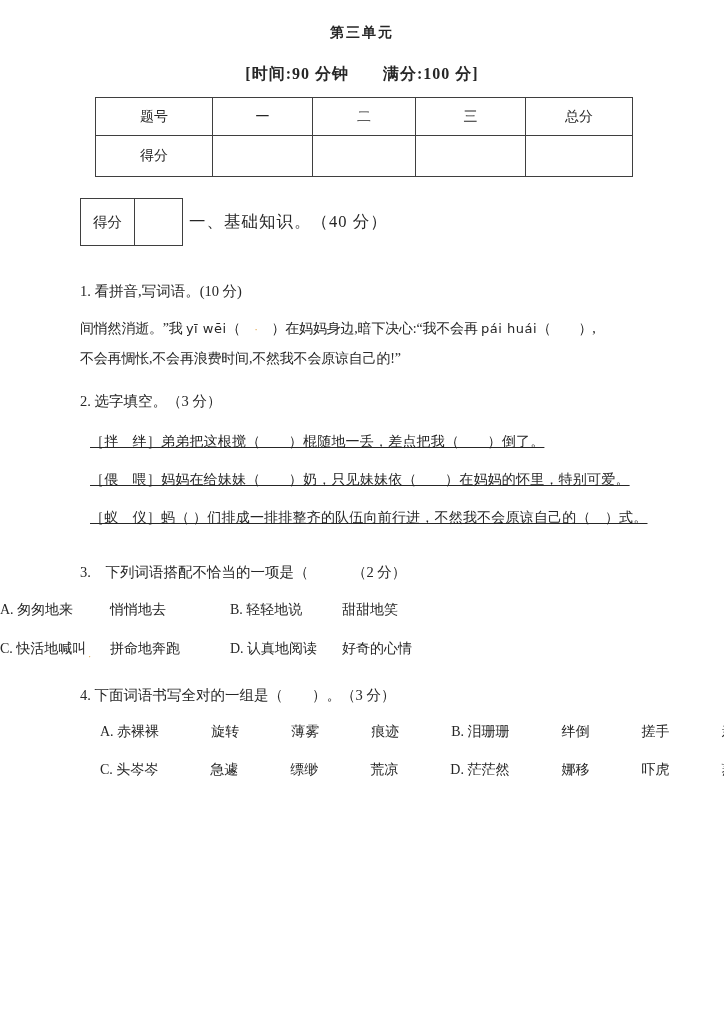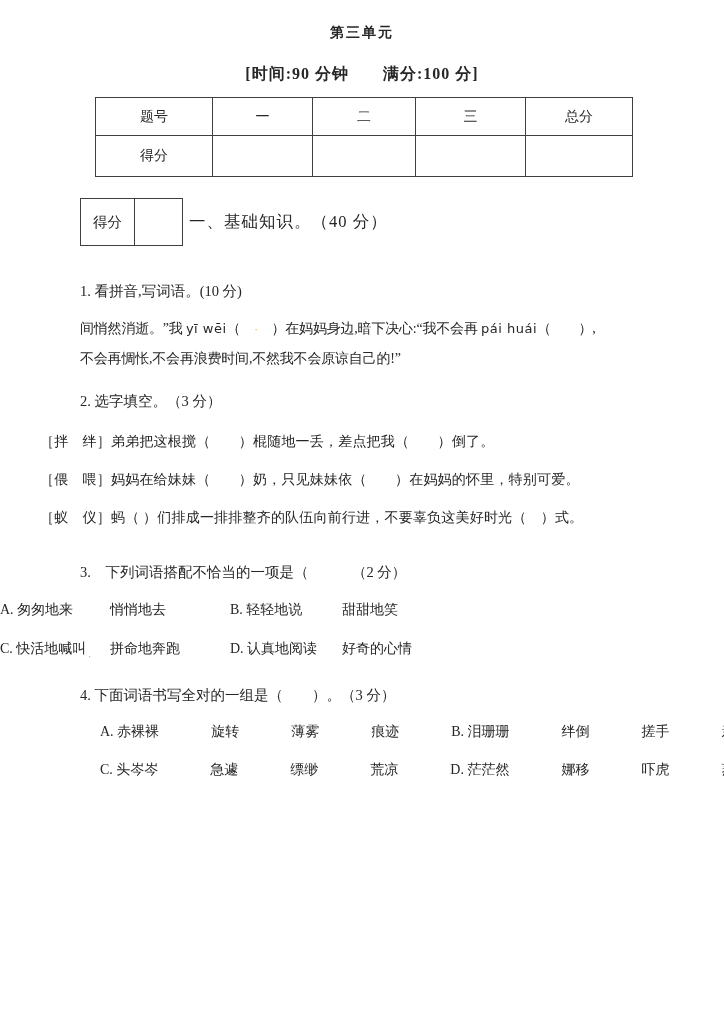--- a/index.html
+++ b/index.html
@@ -65,21 +65,21 @@
     letter-spacing: -0.2px;
   }
   .q1-line.indent { text-indent: 2.3em; }
   .py {
     font-family: "DejaVu Sans", sans-serif;
     font-size: 13px; letter-spacing: 0.5px;
   }
   .mini-dot { color: #e2a13e; font-size: 11px; }
 
   .q2-title { margin-top: 18px; }
-  .q2-lines { margin-left: 40px; margin-top: 12px; }
+  .q2-lines { margin-left: 90px; margin-top: 12px; text-decoration: underline; }
   .q2-line { font-size: 14px; line-height: 38px; white-space: nowrap; letter-spacing: 0.2px; }
 
   .q3-title { margin-top: 26px; }
   .opt4-row {
     position: relative;
     margin-top: 17px;
     display: flex; font-size: 14px; line-height: 22px; white-space: nowrap;
   }
   .opt4-row .w1 { width: 110px; }
   .opt4-row .w2 { width: 120px; }
@@ -134,21 +134,21 @@
   <div class="q-title q1-title">1. 看拼音,写词语。(10 分)</div>
   <div class="q1-para">
     <div class="q1-line"><span>间悄然消逝。”我 </span><span class="py">yī wēi</span><span>（　</span><span class="mini-dot">·</span><span>　）在妈妈身边,暗下决心:“我不会再 </span><span class="py">pái huái</span><span>（　　）,</span></div>
     <div class="q1-line"><span>不会再惆怅,不会再浪费时间,不然我不会原谅自己的!”</span></div>
   </div>
 
   <div class="q-title q2-title">2. 选字填空。（3 分）</div>
   <div class="q2-lines">
     <div class="q2-line">［拌　绊］弟弟把这根搅（　　）棍随地一丢，差点把我（　　）倒了。</div>
     <div class="q2-line">［偎　喂］妈妈在给妹妹（　　）奶，只见妹妹依（　　）在妈妈的怀里，特别可爱。</div>
-    <div class="q2-line">［蚁　仪］蚂（ ）们排成一排排整齐的队伍向前行进，不要辜负这美好时光（　）式。</div>
+    <div class="q2-line">［蚁　仪］蚂（ ）们排成一排排整齐的队伍向前行进，不然我不会原谅自己的（　）式。</div>
   </div>
 
   <div class="q-title q3-title">3.　下列词语搭配不恰当的一项是（　　　（2 分）</div>
   <div class="opt4-row">
     <span class="w1">A. 匆匆地来</span>
     <span class="w2">悄悄地去</span>
     <span class="w3">B. 轻轻地说</span>
     <span>甜甜地笑</span>
   </div>
   <div class="opt4-row">

